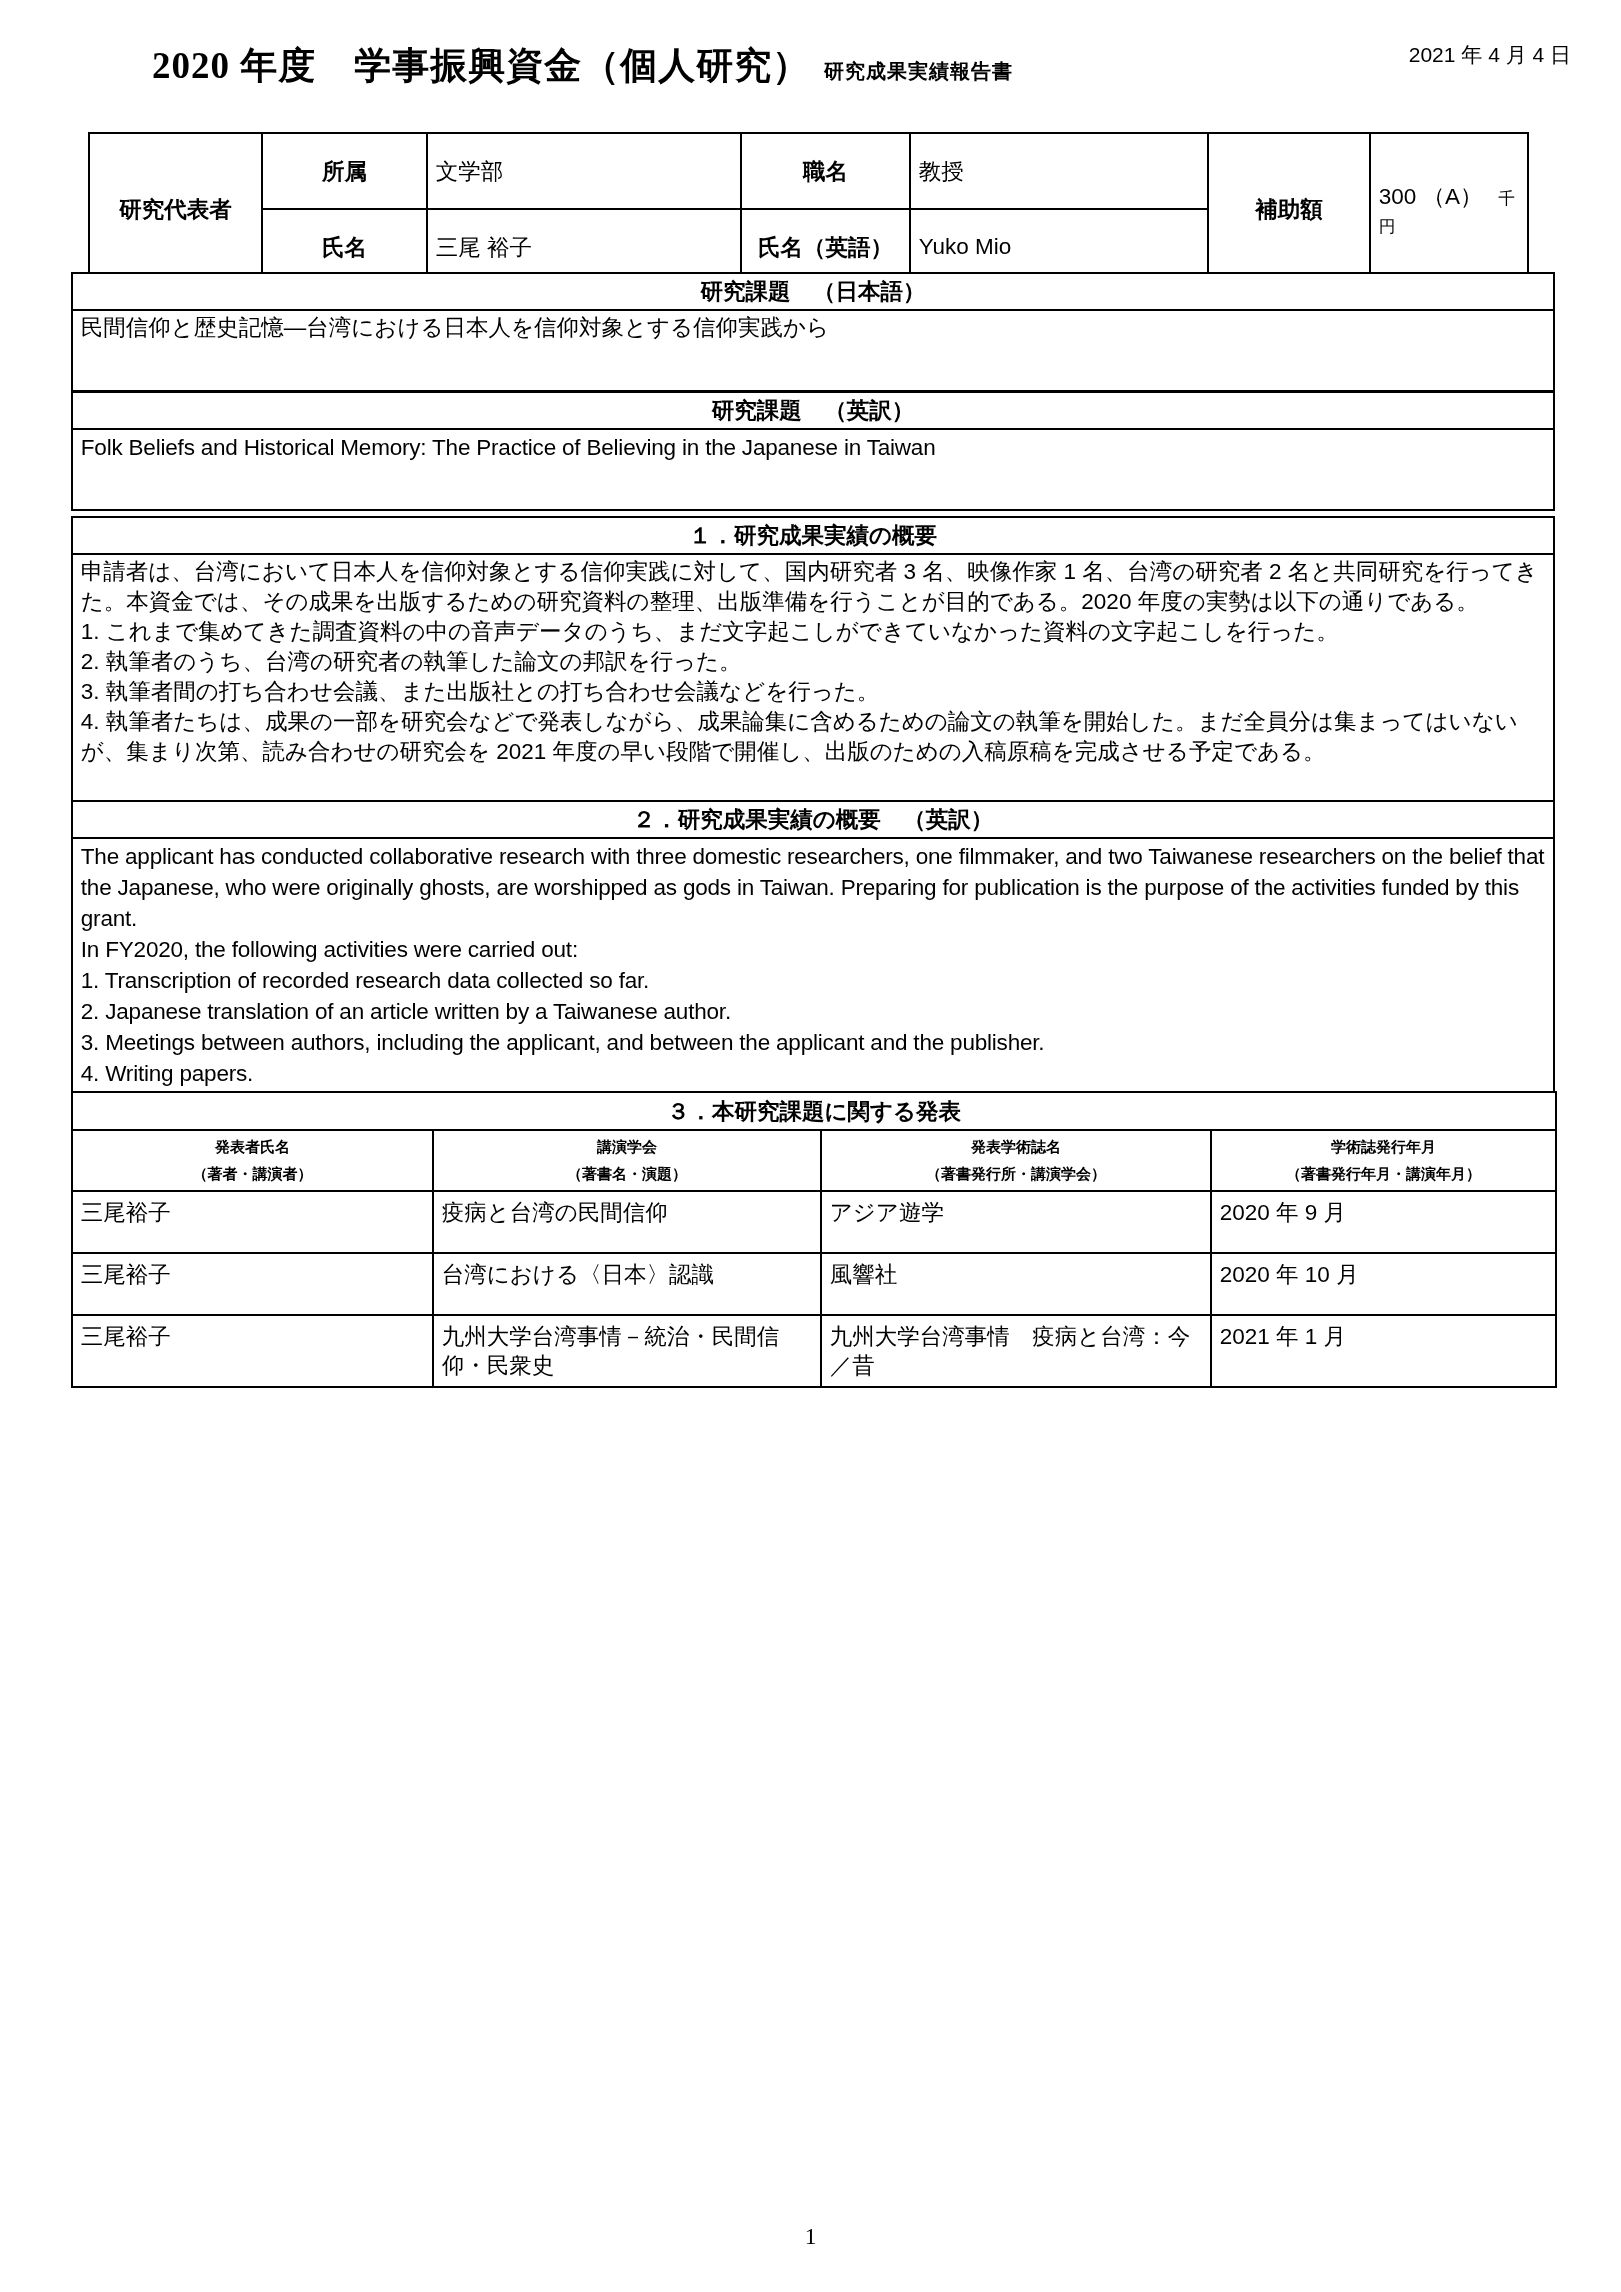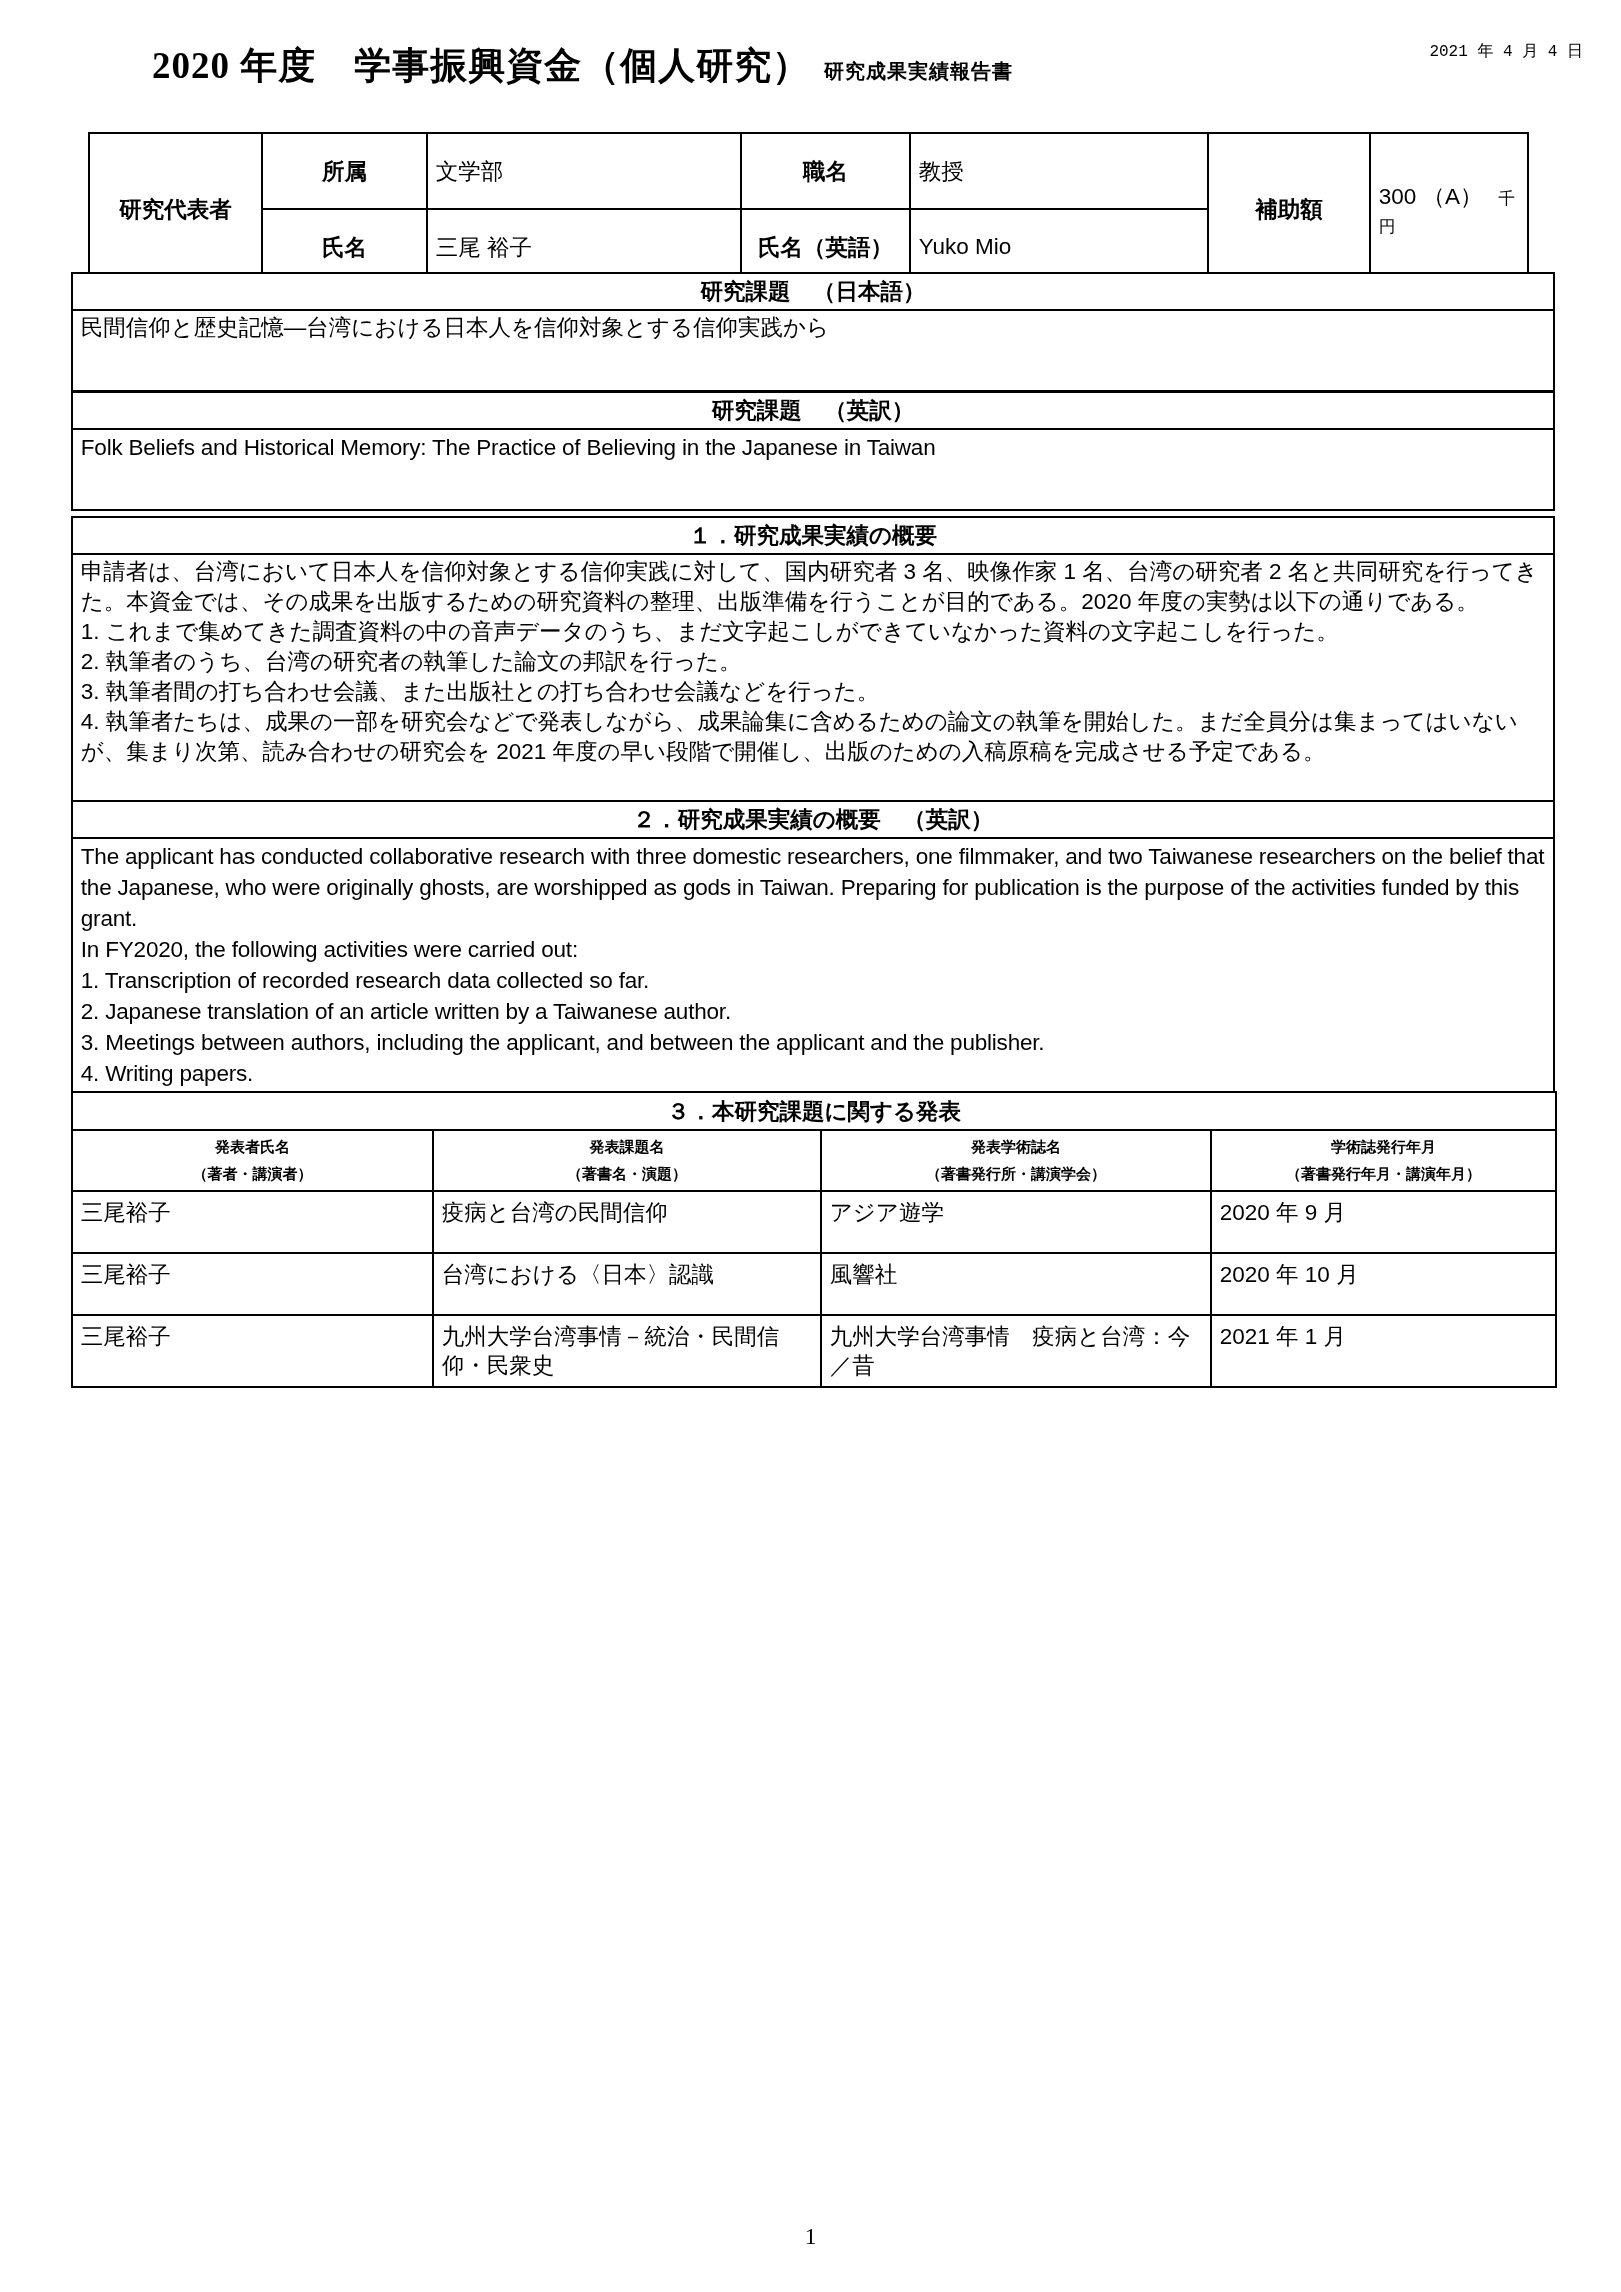--- a/index.html
+++ b/index.html
@@ -19,22 +19,22 @@
   .title-block { margin-left: 152px; display: flex; align-items: baseline; }
   .title-main {
     font-family: "Liberation Serif", serif;
     font-size: 37px; font-weight: bold; letter-spacing: 1px;
   }
   .title-sub {
     font-family: "Liberation Serif", serif;
     font-size: 20px; font-weight: bold; margin-left: 13.7px; letter-spacing: 1px;
   }
   .doc-date {
-    font-family: Liberation Mono, monospace;
-    font-size: 16px; margin-left: auto; margin-right: 38px;
+    font-family: Liberation Sans, sans-serif;
+    font-size: 21px; margin-left: auto; margin-right: 50px;
     align-self: flex-start;
   }
 
   
   table.tbl {
     position: absolute;
     border-collapse: collapse;
     table-layout: fixed;
     border: 2.9px solid #000;
     background: #fff;
@@ -201,21 +201,21 @@
     <tbody>
       <tr class="sec-row">
         <td colspan="4" class="sec-head">３．本研究課題に関する発表</td>
       </tr>
       <tr class="col-head-row">
         <td class="col-head">
           <div>発表者氏名</div>
           <div>（著者・講演者）</div>
         </td>
         <td class="col-head">
-          <div>発表課題名</div>
+          <div>講演学会</div>
           <div>（著書名・演題）</div>
         </td>
         <td class="col-head">
           <div>発表学術誌名</div>
           <div>（著書発行所・講演学会）</div>
         </td>
         <td class="col-head">
           <div>学術誌発行年月</div>
           <div>（著書発行年月・講演年月）</div>
         </td>

